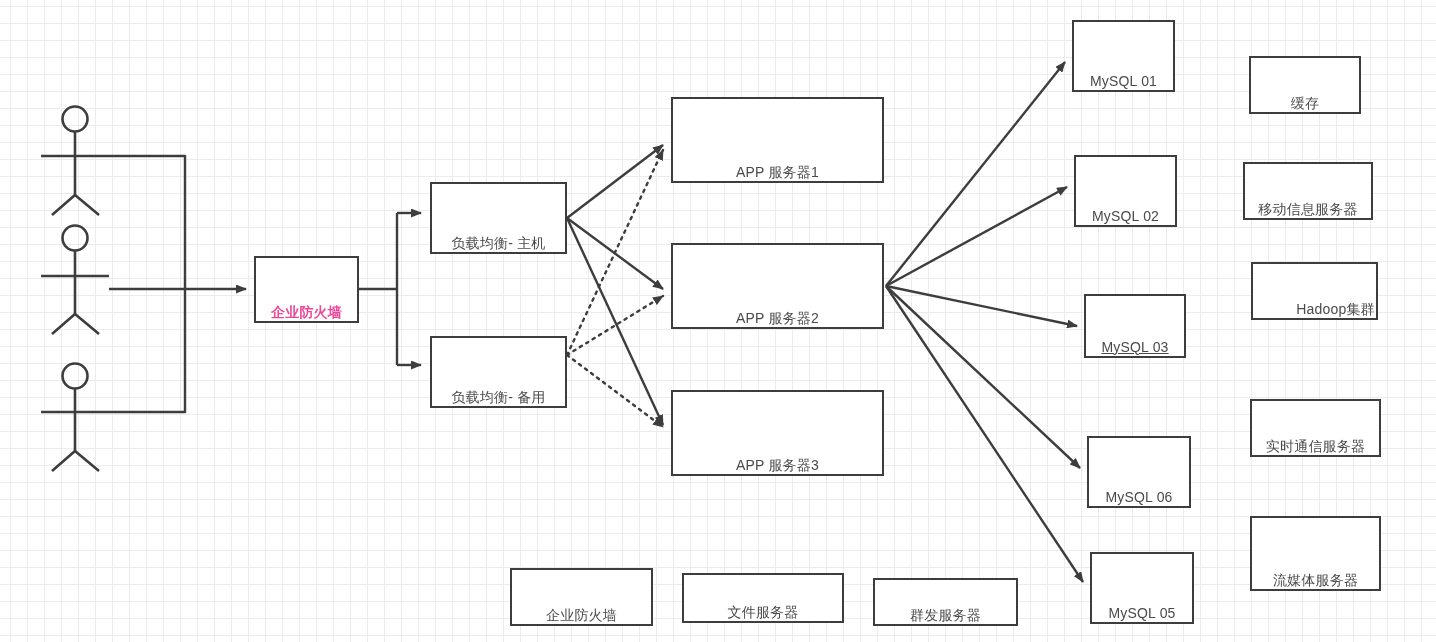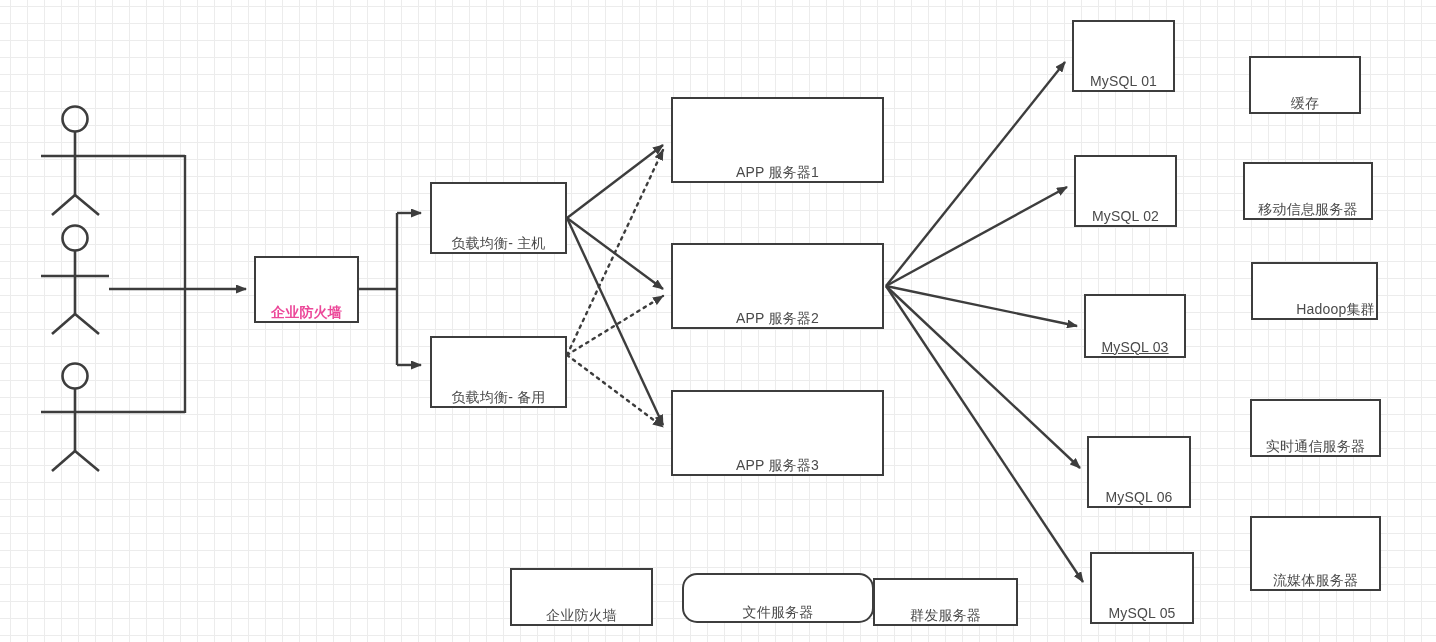--- a/index.html
+++ b/index.html
@@ -161,20 +161,20 @@
     </div>
   <div class="node" style="left:1250px; top:399px; width:131px; height:58px;">
       <span>实时通信服务器</span>
     </div>
   <div class="node" style="left:1250px; top:516px; width:131px; height:75px;">
       <span>流媒体服务器</span>
     </div>
   <div class="node" style="left:510px;  top:568px; width:143px; height:58px;">
       <span>企业防火墙</span>
     </div>
-  <div class="node" style="left:682px;  top:573px; width:192px; height:50px;border-radius:15px;">
+  <div class="node" style="left:682px;  top:573px; width:162px; height:50px;">
       <span>文件服务器</span>
     </div>
   <div class="node" style="left:873px;  top:578px; width:145px; height:48px;">
       <span>群发服务器</span>
     </div>
 
 </div>
 
 </body></html>

